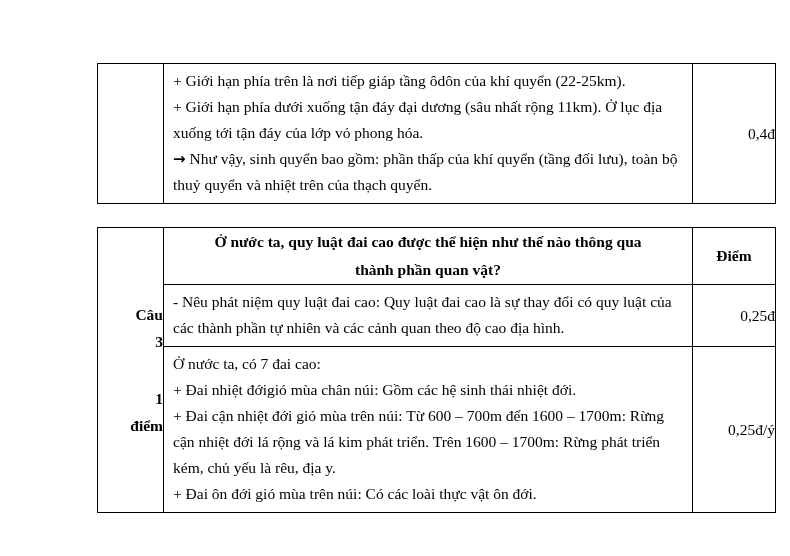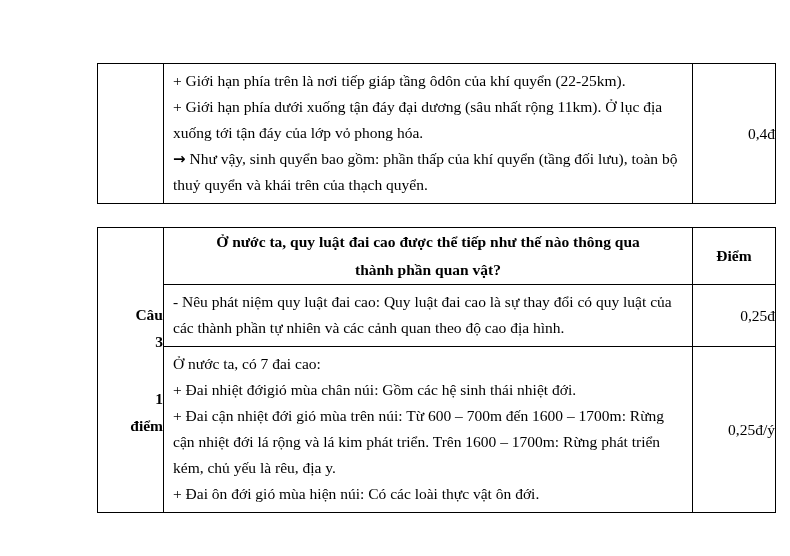--- a/index.html
+++ b/index.html
@@ -124,21 +124,21 @@
       <col class="t1-body-col">
       <col class="t1-score-col">
     </colgroup>
     <tbody>
       <tr>
         <td></td>
         <td>
           <div class="cell-body">
             <p>+ Giới hạn phía trên là nơi tiếp giáp tầng ôdôn của khí quyển (22-25km).</p>
             <p class="wrap">+ Giới hạn phía dưới xuống tận đáy đại dương (sâu nhất rộng 11km). Ở lục địa xuống tới tận đáy của lớp vỏ phong hóa.</p>
-            <p class="wrap"><span class="arrow-glyph">→</span>&nbsp;<span>Như vậy, sinh quyển bao gồm: phần thấp của khí quyển (tầng đối lưu), toàn bộ thuỷ quyển và khái trên của thạch quyển.</span></p>
+            <p class="wrap"><span class="arrow-glyph">→</span>&nbsp;<span>Như vậy, sinh quyển bao gồm: phần thấp của khí quyển (tầng đối lưu), toàn bộ thuỷ quyển và nhiệt trên của thạch quyển.</span></p>
           </div>
         </td>
         <td class="cell-score">0,4đ</td>
       </tr>
     </tbody>
   </table>
 
   <table class="table-two">
     <colgroup>
       <col class="t2-label-col">
@@ -148,42 +148,42 @@
     <tbody>
       <tr>
         <td class="cell-qlabel" rowspan="3">
           <p>Câu</p>
           <p>3</p>
           <div class="spacer"></div>
           <p>1</p>
           <p>điểm</p>
         </td>
         <td class="cell-head">
-          <p>Ở nước ta, quy luật đai cao được thể tiếp như thế nào thông qua</p>
+          <p>Ở nước ta, quy luật đai cao được thể hiện như thế nào thông qua</p>
           <p>thành phần quan vật?</p>
         </td>
         <td class="cell-head-score">Điểm</td>
       </tr>
 
       <tr>
         <td>
           <div class="cell-body">
             <p class="wrap">- Nêu phát niệm quy luật đai cao: Quy luật đai cao là sự thay đổi có quy luật của các thành phần tự nhiên và các cảnh quan theo độ cao địa hình.</p>
           </div>
         </td>
         <td class="cell-score">0,25đ</td>
       </tr>
 
       <tr>
         <td>
           <div class="cell-body">
             <p>Ở nước ta, có 7 đai cao:</p>
             <p>+ Đai nhiệt đớigió mùa chân núi: Gồm các hệ sinh thái nhiệt đới.</p>
             <p class="wrap">+ Đai cận nhiệt đới gió mùa trên núi: Từ 600 – 700m đến 1600 – 1700m: Rừng cận nhiệt đới lá rộng và lá kim phát triển. Trên 1600 – 1700m: Rừng phát triển kém, chủ yếu là rêu, địa y.</p>
-            <p>+ Đai ôn đới gió mùa hiện núi: Có các loài thực vật ôn đới.</p>
+            <p>+ Đai ôn đới gió mùa trên núi: Có các loài thực vật ôn đới.</p>
           </div>
         </td>
         <td class="cell-score">0,25đ/ý</td>
       </tr>
     </tbody>
   </table>
 
 </div>
 
 </body></html>

